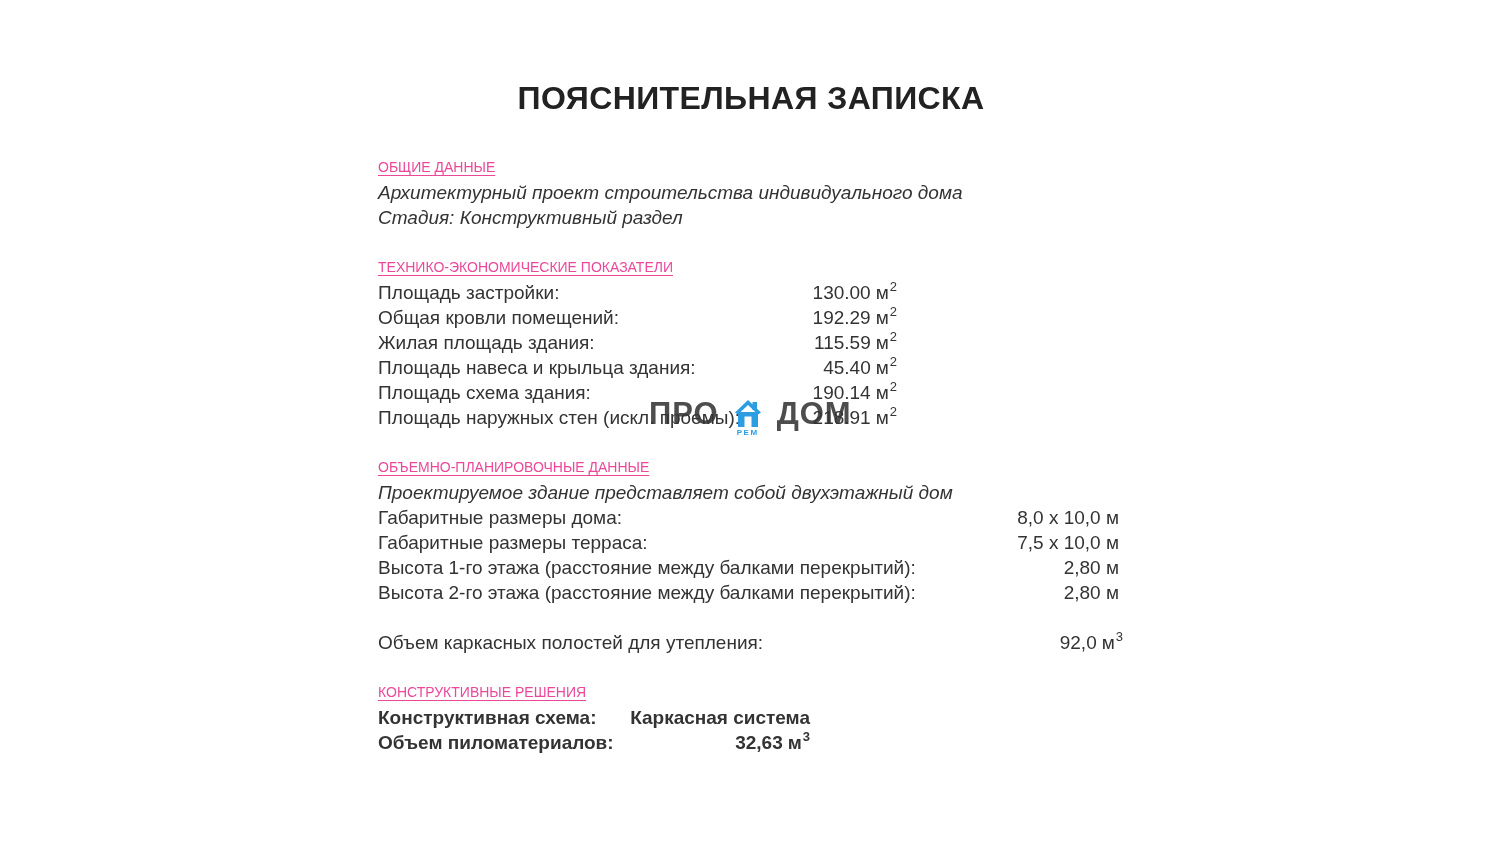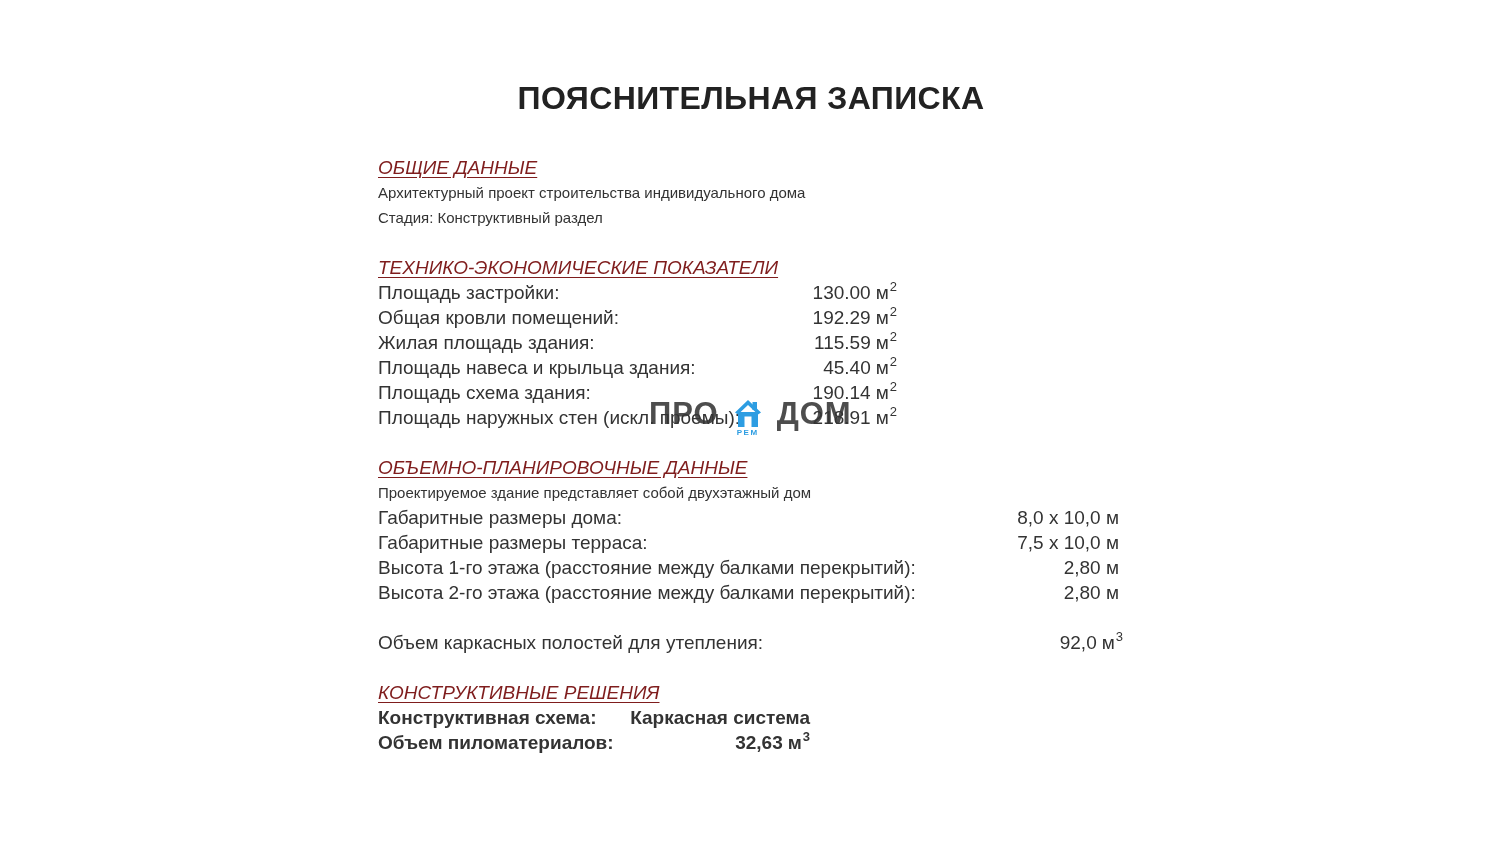--- a/index.html
+++ b/index.html
@@ -24,33 +24,33 @@
   .title {
     margin: 84px 0 0 0;
     font-size: 32px;
     line-height: 28px;
     font-weight: 700;
     letter-spacing: 0.4px;
     text-align: center;
     color: #222222;
   }
   .heading {
-    font-size: 19px;
+    font-size: 14px;
     line-height: 25px;
     font-weight: 400;
     text-decoration: underline;
     text-underline-offset: 3px;
     margin-top: 25px;
-    color: #7f1d1d;
-    font-style: italic;
+    color: #ec4899;
   }
   .heading.first { margin-top: 43px; }
   .line {
-    font-size: 15px;
+    font-size: 19px;
     line-height: 25px;
+    font-style: italic;
   }
   .row {
     display: flex;
     font-size: 19px;
     line-height: 25px;
   }
   .row .lbl { white-space: nowrap; }
   .row .val {
     margin-left: auto;
     white-space: nowrap;

